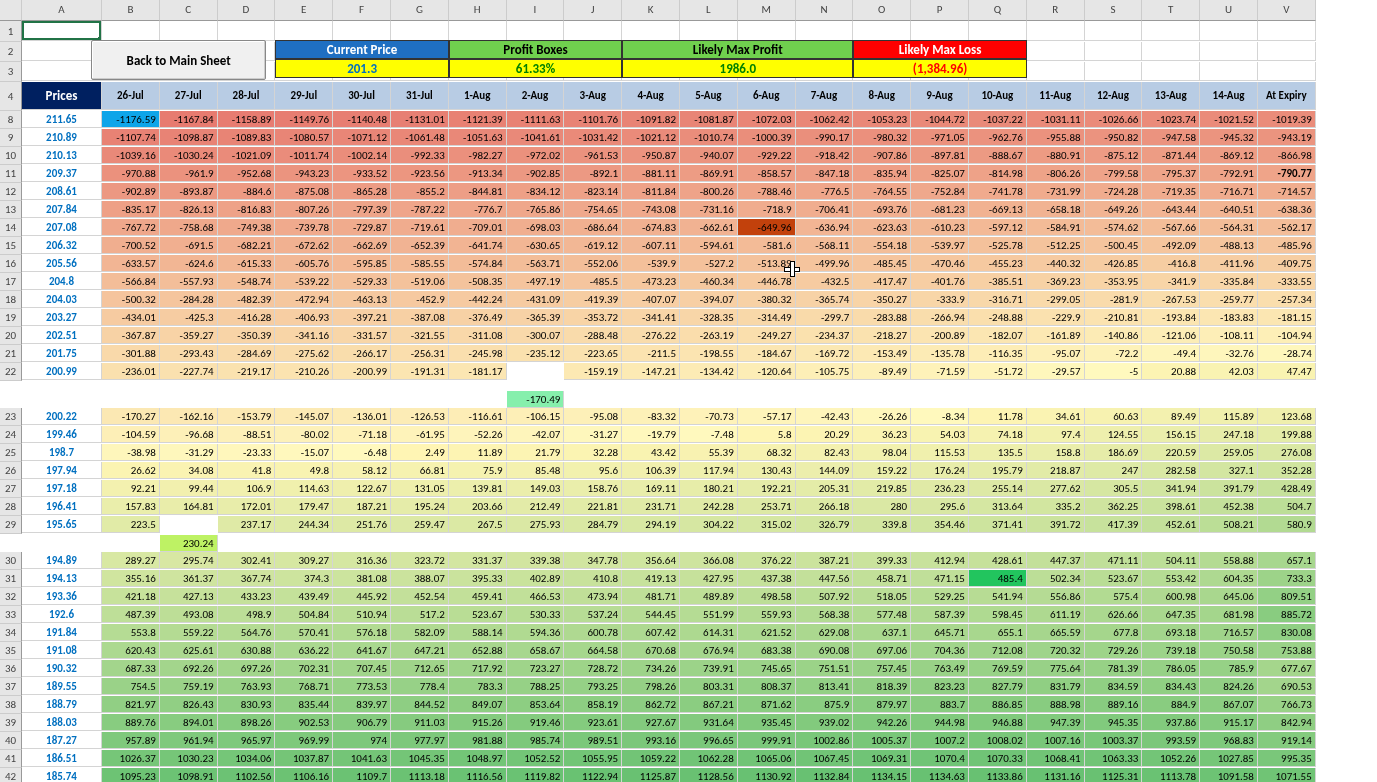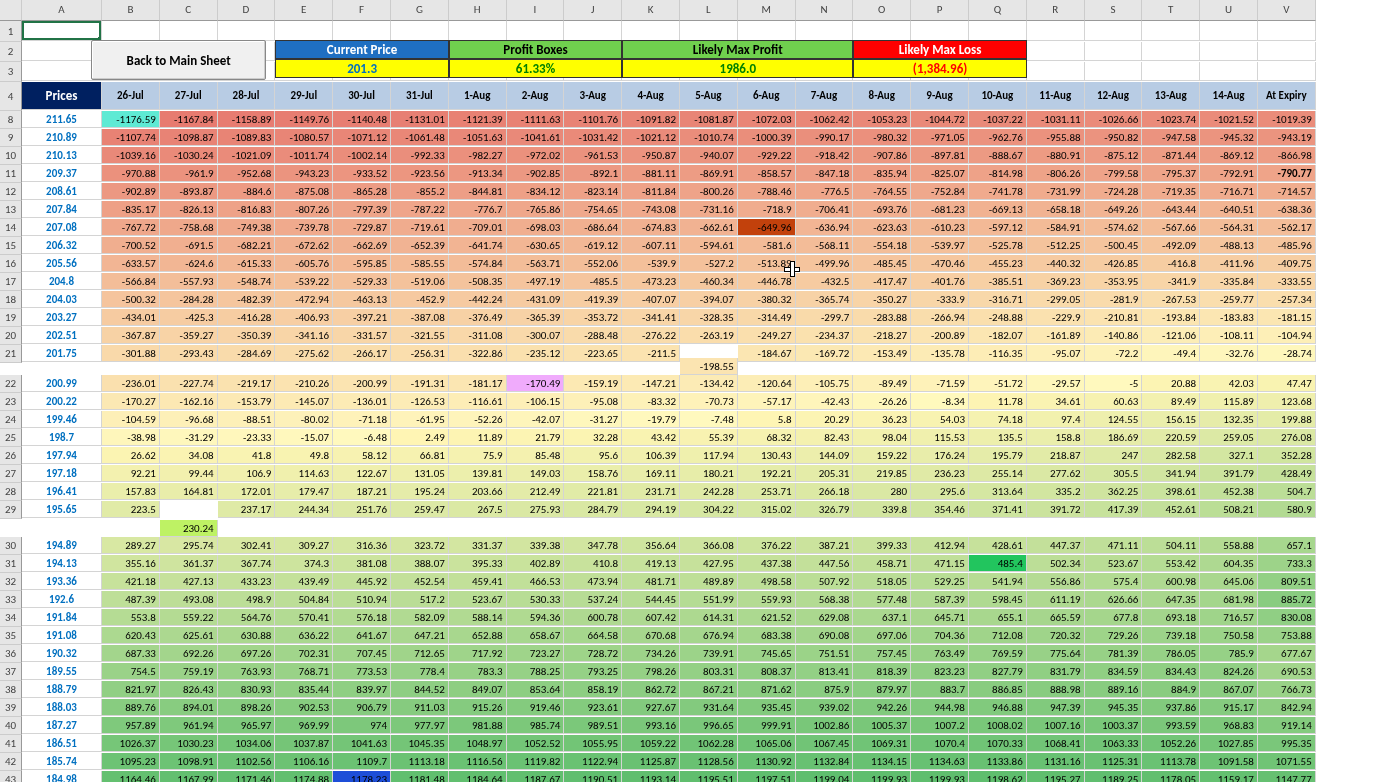--- a/index.html
+++ b/index.html
@@ -232,21 +232,21 @@
     <div class="cell h-hdr grid-hdr-row c">8-Aug</div>
     <div class="cell h-hdr grid-hdr-row c">9-Aug</div>
     <div class="cell h-hdr grid-hdr-row c">10-Aug</div>
     <div class="cell h-hdr grid-hdr-row c">11-Aug</div>
     <div class="cell h-hdr grid-hdr-row c">12-Aug</div>
     <div class="cell h-hdr grid-hdr-row c">13-Aug</div>
     <div class="cell h-hdr grid-hdr-row c">14-Aug</div>
     <div class="cell h-hdr grid-hdr-row c">At Expiry</div>
     <div class="rownum h-data">8</div>
     <div class="cell h-data price-cell">211.65</div>
-    <div class="cell h-data r" style="background: #5eead4; color: rgb(0, 0, 0);">-1176.59</div>
+    <div class="cell h-data r" style="background: #0ea5e9; color: rgb(0, 0, 0);">-1176.59</div>
     <div class="cell h-data r" style="background: rgb(231, 123, 112); color: rgb(0, 0, 0);">-1167.84</div>
     <div class="cell h-data r" style="background: rgb(231, 124, 113); color: rgb(0, 0, 0);">-1158.89</div>
     <div class="cell h-data r" style="background: rgb(231, 125, 113); color: rgb(0, 0, 0);">-1149.76</div>
     <div class="cell h-data r" style="background: rgb(231, 126, 114); color: rgb(0, 0, 0);">-1140.48</div>
     <div class="cell h-data r" style="background: rgb(231, 127, 115); color: rgb(0, 0, 0);">-1131.01</div>
     <div class="cell h-data r" style="background: rgb(232, 129, 115); color: rgb(0, 0, 0);">-1121.39</div>
     <div class="cell h-data r" style="background: rgb(232, 130, 116); color: rgb(0, 0, 0);">-1111.63</div>
     <div class="cell h-data r" style="background: rgb(232, 131, 117); color: rgb(0, 0, 0);">-1101.76</div>
     <div class="cell h-data r" style="background: rgb(232, 132, 117); color: rgb(0, 0, 0);">-1091.82</div>
     <div class="cell h-data r" style="background: rgb(232, 133, 118); color: rgb(0, 0, 0);">-1081.87</div>
@@ -537,45 +537,45 @@
     <div class="cell h-data r" style="background: rgb(253, 238, 183); color: rgb(0, 0, 0);">-108.11</div>
     <div class="cell h-data r" style="background: rgb(253, 239, 183); color: rgb(0, 0, 0);">-104.94</div>
     <div class="rownum h-data">21</div>
     <div class="cell h-data price-cell">201.75</div>
     <div class="cell h-data r" style="background: rgb(249, 217, 170); color: rgb(0, 0, 0);">-301.88</div>
     <div class="cell h-data r" style="background: rgb(249, 218, 170); color: rgb(0, 0, 0);">-293.43</div>
     <div class="cell h-data r" style="background: rgb(249, 219, 171); color: rgb(0, 0, 0);">-284.69</div>
     <div class="cell h-data r" style="background: rgb(249, 220, 172); color: rgb(0, 0, 0);">-275.62</div>
     <div class="cell h-data r" style="background: rgb(249, 221, 172); color: rgb(0, 0, 0);">-266.17</div>
     <div class="cell h-data r" style="background: rgb(250, 222, 173); color: rgb(0, 0, 0);">-256.31</div>
-    <div class="cell h-data r" style="background: rgb(250, 223, 174); color: rgb(0, 0, 0);">-322.86</div>
+    <div class="cell h-data r" style="background: rgb(250, 223, 174); color: rgb(0, 0, 0);">-245.98</div>
     <div class="cell h-data r" style="background: rgb(250, 225, 174); color: rgb(0, 0, 0);">-235.12</div>
     <div class="cell h-data r" style="background: rgb(250, 226, 175); color: rgb(0, 0, 0);">-223.65</div>
     <div class="cell h-data r" style="background: rgb(251, 227, 176); color: rgb(0, 0, 0);">-211.5</div>
-    <div class="cell h-data r" style="background: rgb(251, 228, 177); color: rgb(0, 0, 0); margin-top: 13px;">-198.55</div>
+    <div class="cell h-data r" style="background: rgb(251, 228, 177); color: rgb(0, 0, 0);">-198.55</div>
     <div class="cell h-data r" style="background: rgb(251, 230, 178); color: rgb(0, 0, 0);">-184.67</div>
     <div class="cell h-data r" style="background: rgb(251, 232, 179); color: rgb(0, 0, 0);">-169.72</div>
     <div class="cell h-data r" style="background: rgb(252, 233, 180); color: rgb(0, 0, 0);">-153.49</div>
     <div class="cell h-data r" style="background: rgb(252, 235, 181); color: rgb(0, 0, 0);">-135.78</div>
     <div class="cell h-data r" style="background: rgb(253, 237, 182); color: rgb(0, 0, 0);">-116.35</div>
     <div class="cell h-data r" style="background: rgb(253, 240, 184); color: rgb(0, 0, 0);">-95.07</div>
     <div class="cell h-data r" style="background: rgb(253, 242, 185); color: rgb(0, 0, 0);">-72.2</div>
     <div class="cell h-data r" style="background: rgb(254, 245, 187); color: rgb(0, 0, 0);">-49.4</div>
     <div class="cell h-data r" style="background: rgb(254, 246, 188); color: rgb(0, 0, 0);">-32.76</div>
     <div class="cell h-data r" style="background: rgb(254, 247, 188); color: rgb(0, 0, 0);">-28.74</div>
     <div class="rownum h-data">22</div>
     <div class="cell h-data price-cell">200.99</div>
     <div class="cell h-data r" style="background: rgb(250, 224, 174); color: rgb(0, 0, 0);">-236.01</div>
     <div class="cell h-data r" style="background: rgb(250, 225, 175); color: rgb(0, 0, 0);">-227.74</div>
     <div class="cell h-data r" style="background: rgb(250, 226, 175); color: rgb(0, 0, 0);">-219.17</div>
     <div class="cell h-data r" style="background: rgb(251, 227, 176); color: rgb(0, 0, 0);">-210.26</div>
     <div class="cell h-data r" style="background: rgb(251, 228, 177); color: rgb(0, 0, 0);">-200.99</div>
     <div class="cell h-data r" style="background: rgb(251, 229, 177); color: rgb(0, 0, 0);">-191.31</div>
     <div class="cell h-data r" style="background: rgb(251, 230, 178); color: rgb(0, 0, 0);">-181.17</div>
-    <div class="cell h-data r" style="background: #f0abfc; color: rgb(0, 0, 0);">-170.49</div>
+    <div class="cell h-data r" style="background: #86efac; color: rgb(0, 0, 0); margin-top: 28px;">-170.49</div>
     <div class="cell h-data r" style="background: rgb(252, 233, 179); color: rgb(0, 0, 0);">-159.19</div>
     <div class="cell h-data r" style="background: rgb(252, 234, 180); color: rgb(0, 0, 0);">-147.21</div>
     <div class="cell h-data r" style="background: rgb(252, 235, 181); color: rgb(0, 0, 0);">-134.42</div>
     <div class="cell h-data r" style="background: rgb(252, 237, 182); color: rgb(0, 0, 0);">-120.64</div>
     <div class="cell h-data r" style="background: rgb(253, 239, 183); color: rgb(0, 0, 0);">-105.75</div>
     <div class="cell h-data r" style="background: rgb(253, 240, 184); color: rgb(0, 0, 0);">-89.49</div>
     <div class="cell h-data r" style="background: rgb(254, 242, 185); color: rgb(0, 0, 0);">-71.59</div>
     <div class="cell h-data r" style="background: rgb(254, 244, 187); color: rgb(0, 0, 0);">-51.72</div>
     <div class="cell h-data r" style="background: rgb(254, 247, 188); color: rgb(0, 0, 0);">-29.57</div>
     <div class="cell h-data r" style="background: rgb(255, 249, 190); color: rgb(0, 0, 0);">-5</div>
@@ -619,21 +619,21 @@
     <div class="cell h-data r" style="background: rgb(255, 248, 189); color: rgb(0, 0, 0);">-19.79</div>
     <div class="cell h-data r" style="background: rgb(255, 249, 190); color: rgb(0, 0, 0);">-7.48</div>
     <div class="cell h-data r" style="background: rgb(254, 245, 180); color: rgb(0, 0, 0);">5.8</div>
     <div class="cell h-data r" style="background: rgb(252, 244, 179); color: rgb(0, 0, 0);">20.29</div>
     <div class="cell h-data r" style="background: rgb(250, 243, 178); color: rgb(0, 0, 0);">36.23</div>
     <div class="cell h-data r" style="background: rgb(248, 243, 177); color: rgb(0, 0, 0);">54.03</div>
     <div class="cell h-data r" style="background: rgb(245, 242, 176); color: rgb(0, 0, 0);">74.18</div>
     <div class="cell h-data r" style="background: rgb(242, 241, 174); color: rgb(0, 0, 0);">97.4</div>
     <div class="cell h-data r" style="background: rgb(238, 239, 173); color: rgb(0, 0, 0);">124.55</div>
     <div class="cell h-data r" style="background: rgb(234, 238, 171); color: rgb(0, 0, 0);">156.15</div>
-    <div class="cell h-data r" style="background: rgb(230, 236, 169); color: rgb(0, 0, 0);">132.35</div>
+    <div class="cell h-data r" style="background: rgb(230, 236, 169); color: rgb(0, 0, 0);">247.18</div>
     <div class="cell h-data r" style="background: rgb(228, 236, 168); color: rgb(0, 0, 0);">199.88</div>
     <div class="rownum h-data">25</div>
     <div class="cell h-data price-cell">198.7</div>
     <div class="cell h-data r" style="background: rgb(254, 246, 187); color: rgb(0, 0, 0);">-38.98</div>
     <div class="cell h-data r" style="background: rgb(254, 247, 188); color: rgb(0, 0, 0);">-31.29</div>
     <div class="cell h-data r" style="background: rgb(255, 247, 188); color: rgb(0, 0, 0);">-23.33</div>
     <div class="cell h-data r" style="background: rgb(255, 248, 189); color: rgb(0, 0, 0);">-15.07</div>
     <div class="cell h-data r" style="background: rgb(255, 249, 190); color: rgb(0, 0, 0);">-6.48</div>
     <div class="cell h-data r" style="background: rgb(255, 245, 180); color: rgb(0, 0, 0);">2.49</div>
     <div class="cell h-data r" style="background: rgb(253, 244, 179); color: rgb(0, 0, 0);">11.89</div>

